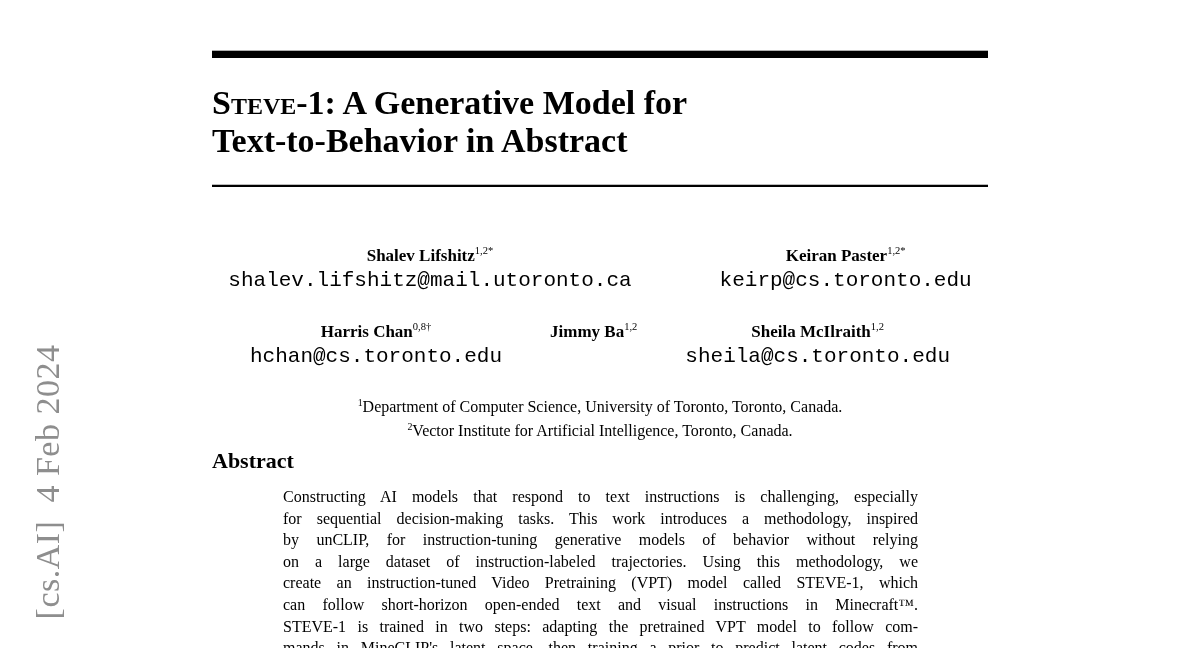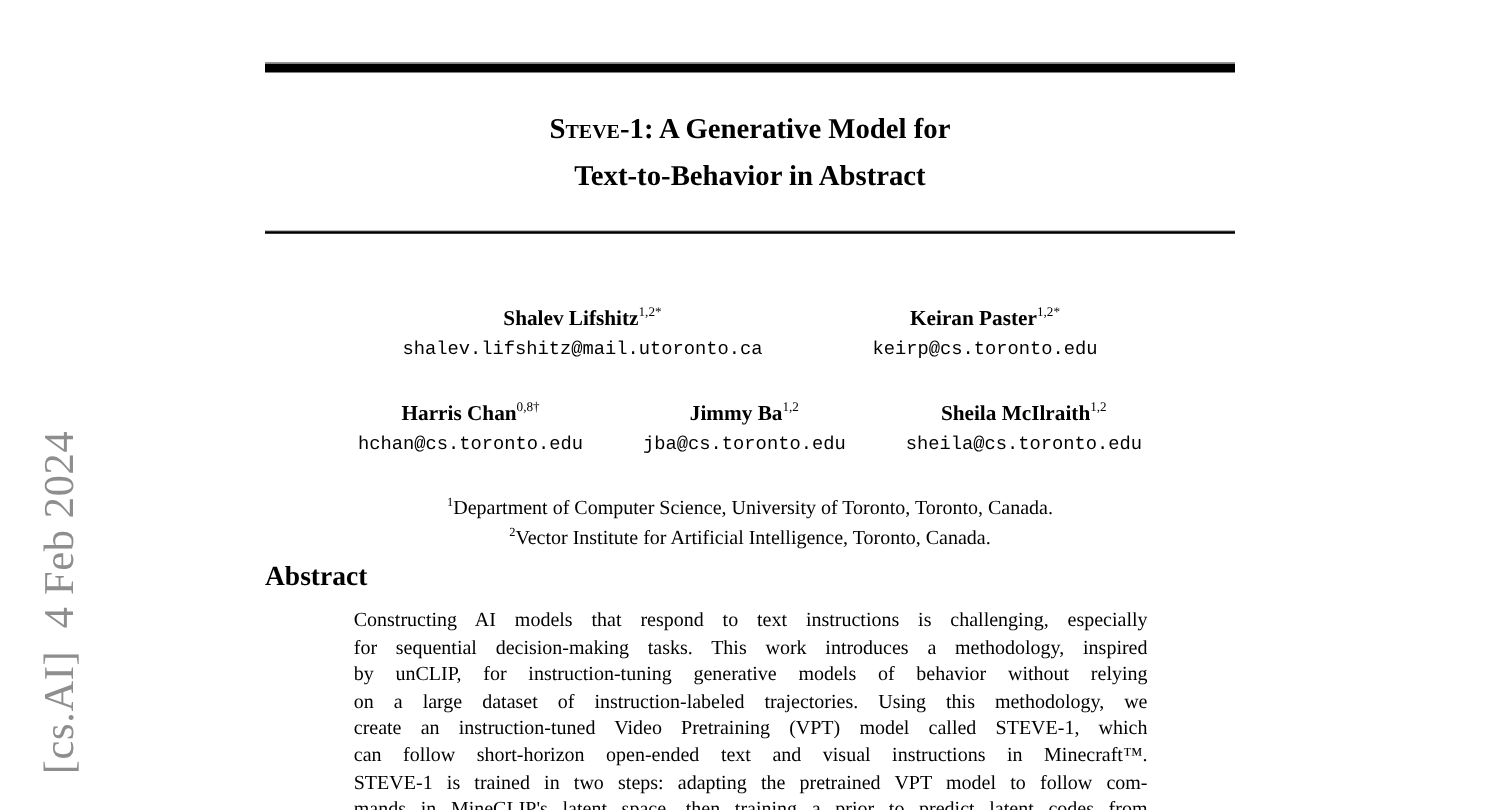--- a/index.html
+++ b/index.html
@@ -41,23 +41,22 @@
     width: 776px; height: 3px;
     background: #000000;
     border-top: 1px solid #bbbbbb;
   }
 
   
   .title {
     position: absolute;
     left: 212px; top: 84px;
     width: 776px;
-    text-align: center;
     font-weight: bold;
-    font-size: 23px;
+    font-size: 34px;
     line-height: 38px;
   }
   .sc { font-variant: small-caps; }
 
   
   .authors-row {
     position: absolute;
     left: 212px;
     width: 776px;
     display: flex;
@@ -74,21 +73,21 @@
   }
   .author-name sup, .affil-line sup {
     font-size: 62%;
     vertical-align: super;
     font-weight: normal;
   }
   .author-name sup { font-weight: normal; }
   .author-email {
     margin-top: 3px;
     font-family: "Liberation Mono", monospace;
-    font-size: 15px;
+    font-size: 21px;
     line-height: 21px;
   }
 
   
   .affiliations {
     position: absolute;
     left: 212px; top: 393px;
     width: 776px;
     text-align: center;
     font-size: 16px;
@@ -145,21 +144,20 @@
     </div>
   </div>
 
   <div class="authors-row authors-row-2">
     <div class="author">
       <div class="author-name"><span>Harris Chan</span><sup>0,8†</sup></div>
       <div class="author-email">hchan@cs.toronto.edu</div>
     </div>
     <div class="author">
       <div class="author-name"><span>Jimmy Ba</span><sup>1,2</sup></div>
-      <div class="author-email">jba@cs.toronto.edu</div>
     </div>
     <div class="author">
       <div class="author-name"><span>Sheila McIlraith</span><sup>1,2</sup></div>
       <div class="author-email">sheila@cs.toronto.edu</div>
     </div>
   </div>
 
   <div class="affiliations">
     <div class="affil-line"><sup>1</sup><span>Department of Computer Science, University of Toronto, Toronto, Canada.</span></div>
     <div class="affil-line"><sup>2</sup><span>Vector Institute for Artificial Intelligence, Toronto, Canada.</span></div>

